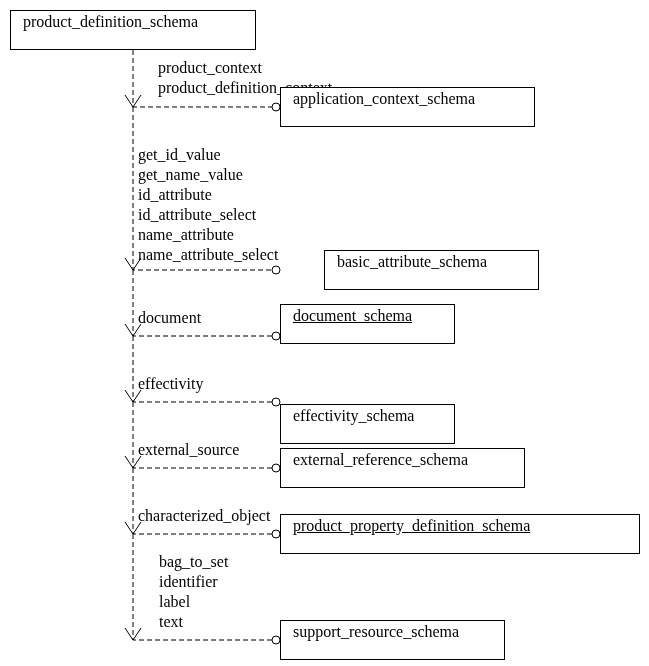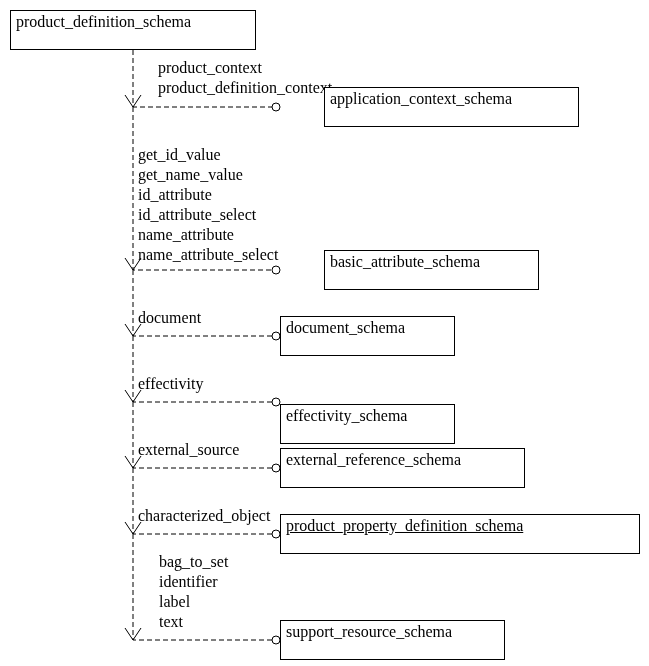--- a/index.html
+++ b/index.html
@@ -12,21 +12,21 @@
     font-size: 16px;
     color: #000000;
     position: relative;
     overflow: hidden;
   }
   .box {
     position: absolute;
     border: 1px solid #000;
     background: #fff;
     box-sizing: border-box;
-    padding: 2px 6px 0 5px;
+    padding: 2px 6px 0 12px;
     line-height: 1.1;
   }
   .label-block {
     position: absolute;
     line-height: 1.25;
     white-space: pre;
   }
   svg {
     position: absolute;
     left: 0;
@@ -69,23 +69,23 @@
 name_attribute_select</span></div>
 <div class="label-block" style="left:138px; top:308px;"><span>document</span></div>
 <div class="label-block" style="left:138px; top:374px;"><span>effectivity</span></div>
 <div class="label-block" style="left:138px; top:440px;"><span>external_source</span></div>
 <div class="label-block" style="left:138px; top:506px;"><span>characterized_object</span></div>
 <div class="label-block" style="left:138px; top:552px;margin-left:21px;"><span>bag_to_set
 identifier
 label
 text</span></div>
 
-<div class="box" style="left:280px; top:87px; width:255px; height:40px;margin-left:44px;"><span>application_context_schema</span></div>
+<div class="box" style="left:280px; top:87px; width:255px; height:40px;"><span>application_context_schema</span></div>
 <div class="box" style="left:280px; top:250px; width:215px; height:40px;margin-left:44px;"><span>basic_attribute_schema</span></div>
-<div class="box" style="left:280px; top:316px; width:175px; height:40px;"><span>document_schema</span></div>
+<div class="box" style="left:280px; top:304px; width:175px; height:40px;text-decoration:underline;"><span>document_schema</span></div>
 <div class="box" style="left:280px; top:404px; width:175px; height:40px;"><span>effectivity_schema</span></div>
 <div class="box" style="left:280px; top:448px; width:245px; height:40px;"><span>external_reference_schema</span></div>
 <div class="box" style="left:280px; top:514px; width:360px; height:40px;text-decoration:underline;"><span>product_property_definition_schema</span></div>
 <div class="box" style="left:280px; top:620px; width:225px; height:40px;"><span>support_resource_schema</span></div>
 
 <svg>
 
   <path class="dash" d="M133,50 L133,107 L272,107"></path>
   <polyline class="arrowhead" points="125,95 133,107 141,95"></polyline>
   <circle class="circ" cx="276" cy="107" r="4"></circle>

